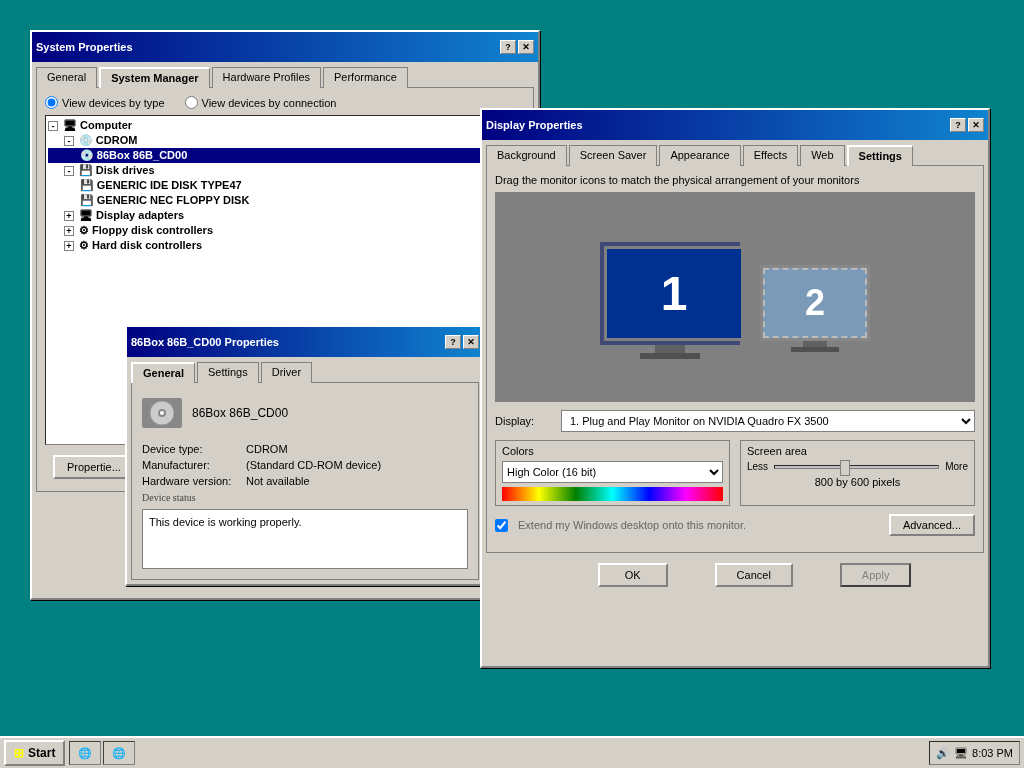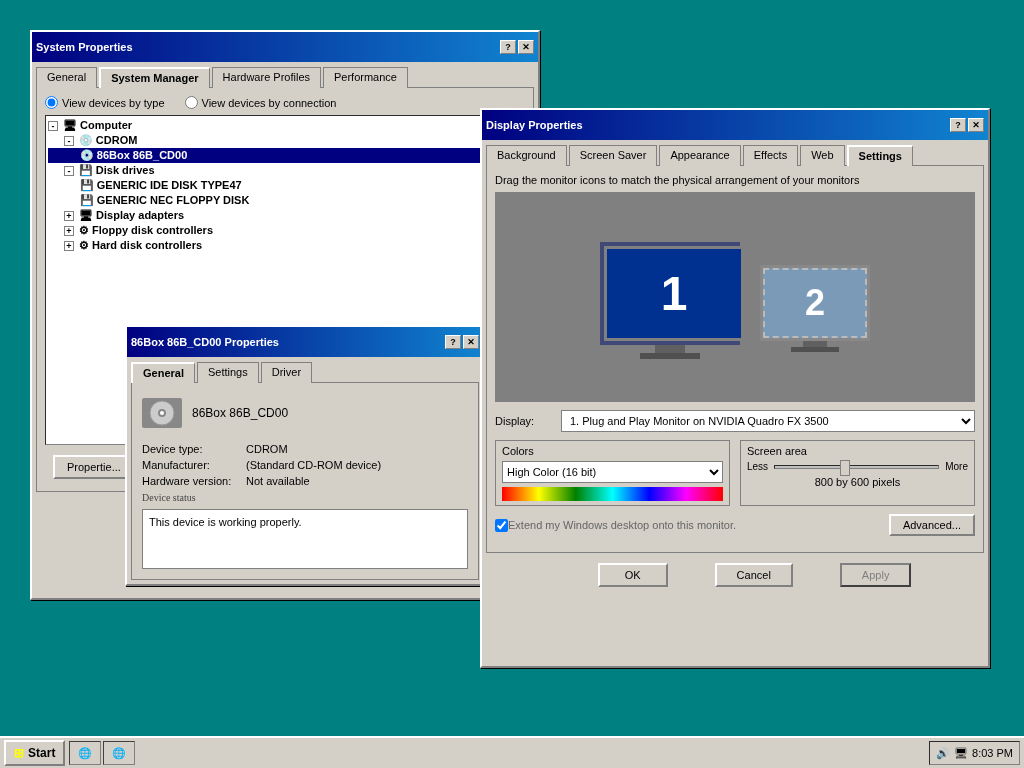--- a/index.html
+++ b/index.html
@@ -345,21 +345,21 @@
       top: -6px;
       left: 40%;
     }
     .resolution-text {
       text-align: center;
       font-size: 11px;
     }
     .checkbox-row {
       display: flex;
       align-items: center;
-      gap: 0;
+      gap: 10px;
       margin-bottom: 8px;
     }
     .checkbox-label { font-size: 11px; color: #666; }
     .advanced-btn {
       background: #d4d0c8;
       border: 2px solid #fff;
       border-right-color: #808080;
       border-bottom-color: #808080;
       padding: 3px 12px;
       font-size: 11px;

